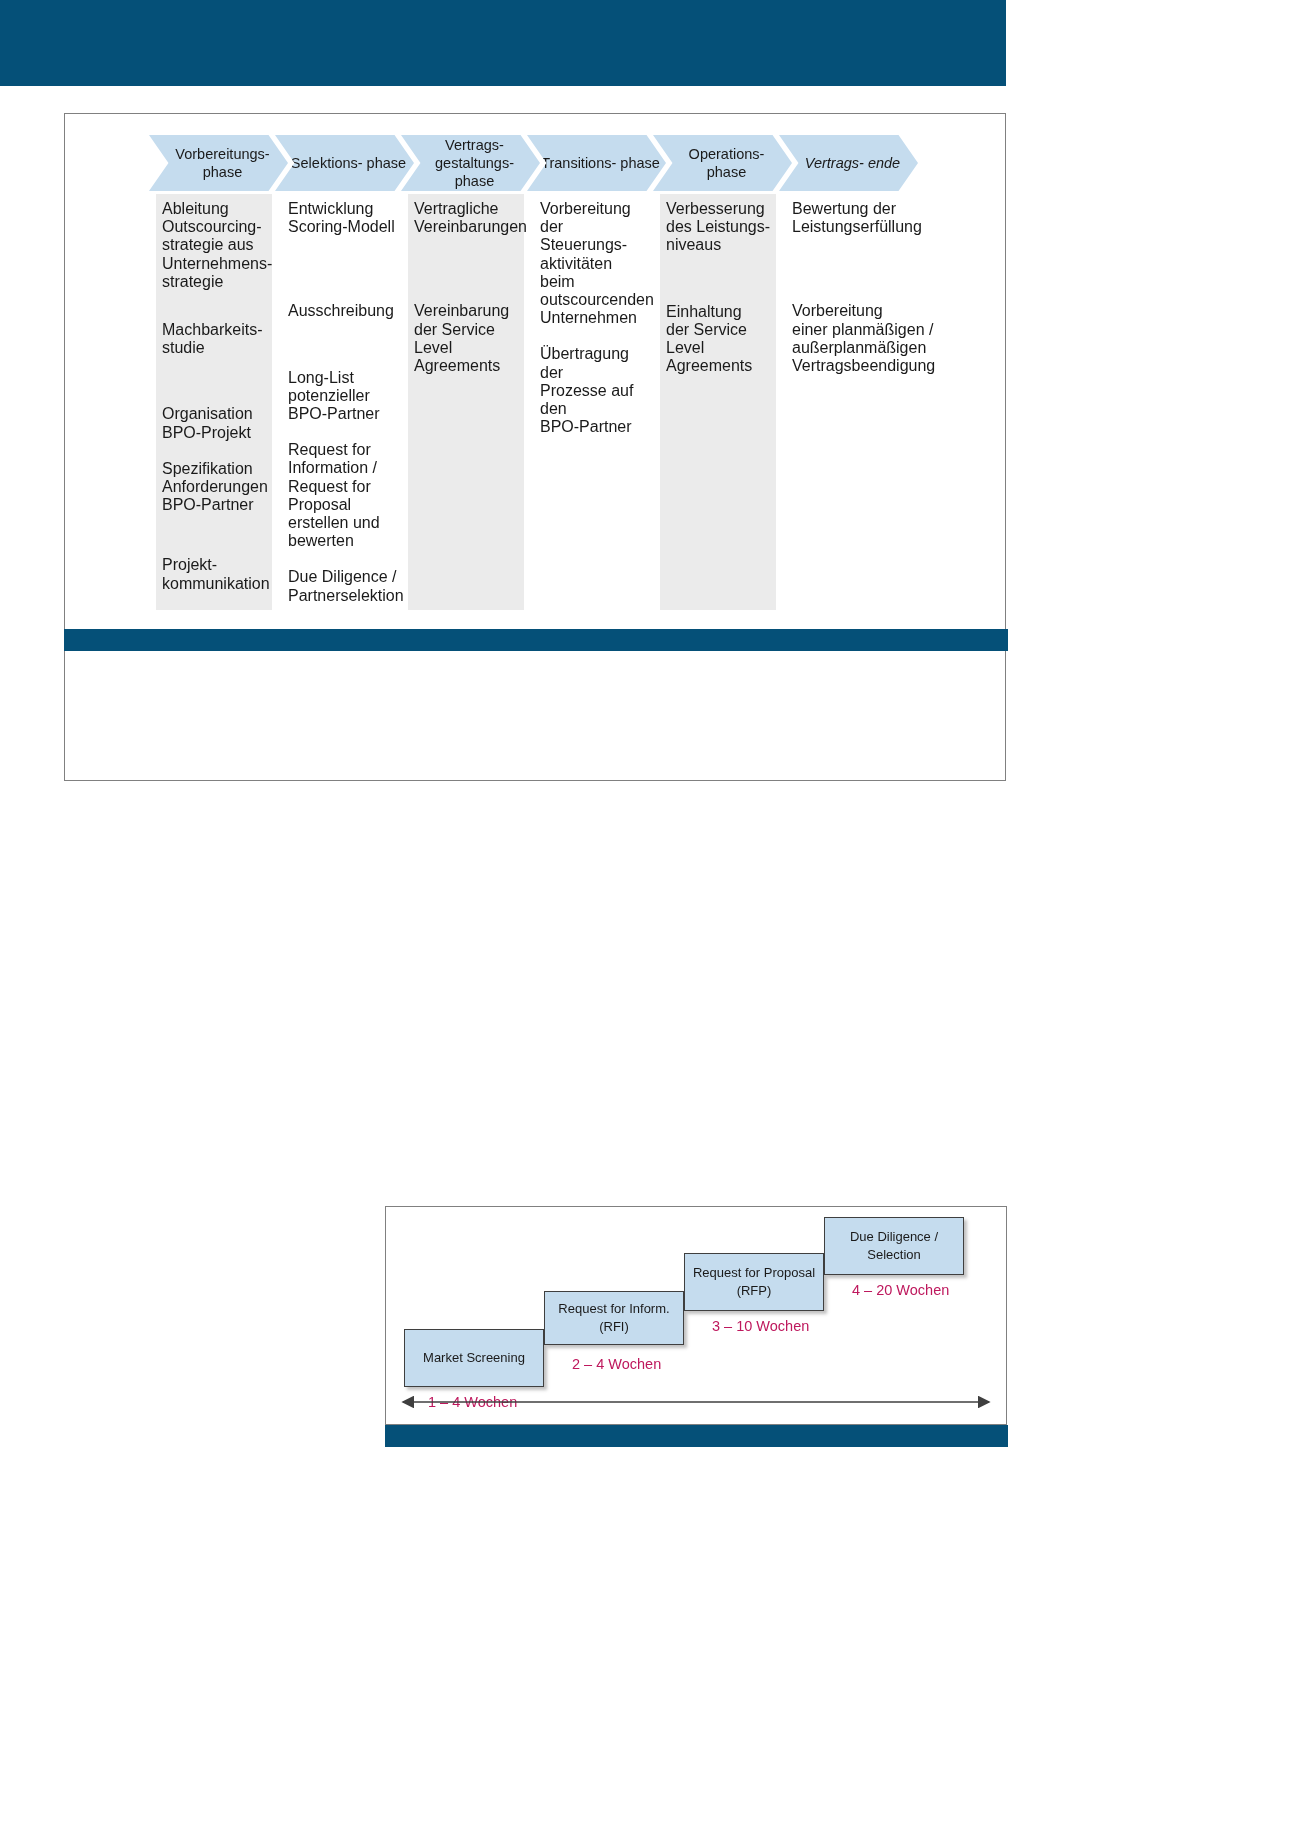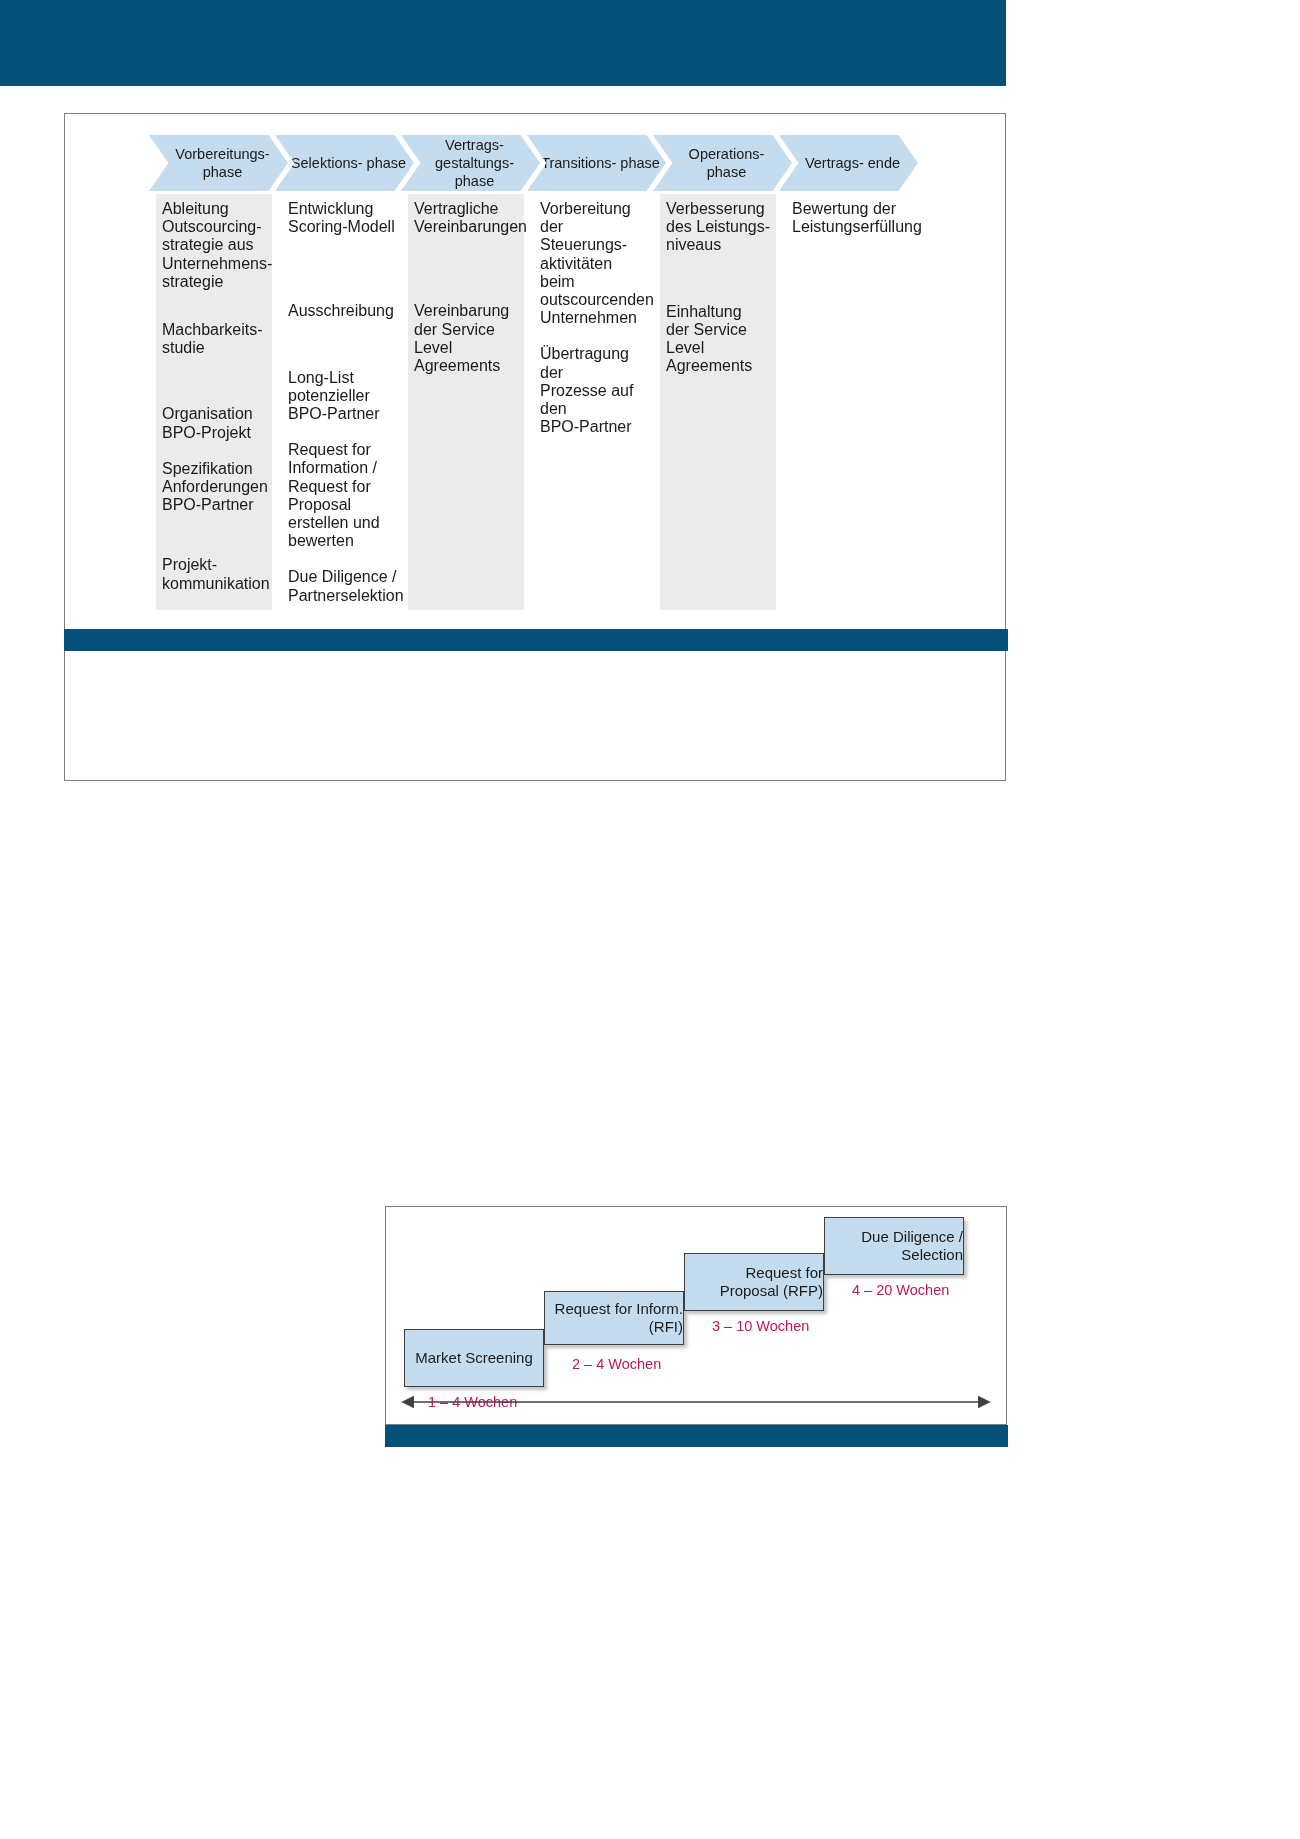--- a/index.html
+++ b/index.html
@@ -117,22 +117,22 @@
   }
 
   .step-box {
     position: absolute;
     background: #c5dcee;
     border: 1px solid #3f3f3f;
     box-shadow: 3px 3px 3px rgba(120,120,120,0.45);
     display: flex;
     align-items: center;
     justify-content: center;
-    text-align: right;
-    font-size: 15px;
+    text-align: center;
+    font-size: 13px;
     line-height: 18px;
     color: #1a1a1a;
     box-sizing: border-box;
   }
   .step-caption {
     position: absolute;
     font-size: 14.5px;
     line-height: 18px;
     color: #be185d;
     white-space: nowrap;
@@ -162,21 +162,21 @@
 phase</div>
     <div class="chevron" style="left:210px;">Selektions-
 phase</div>
     <div class="chevron" style="left:336px;">Vertrags-
 gestaltungs-
 phase</div>
     <div class="chevron" style="left:462px;">Transitions-
 phase</div>
     <div class="chevron" style="left:588px;">Operations-
 phase</div>
-    <div class="chevron" style="left:714px;">Vertrags-
+    <div class="chevron" style="left:714px;font-style:italic;">Vertrags-
 ende</div>
   </div>
 
   <div class="col" style="left:97px;">
     <p class="cell">Ableitung
 Outscourcing-
 strategie aus
 Unternehmens-
 strategie</p>
     <p class="cell" style="margin-top:30px;">Machbarkeits-
@@ -234,20 +234,24 @@
 niveaus</p>
     <p class="cell" style="margin-top:48px;">Einhaltung
 der Service
 Level
 Agreements</p>
   </div>
 
   <div class="col" style="left:727px;width:150px;">
     <p class="cell">Bewertung der
 Leistungserfüllung</p>
+    <p class="cell" style="margin-top:66px;">Vorbereitung
+einer planmäßigen /
+außerplanmäßigen
+Vertragsbeendigung</p>
   </div>
 </div>
 <div class="phase-panel-footer"></div>
 
 <div class="time-panel">
 
   <div class="step-box" style="left:18px; top:122px; width:140px; height:58px;">Market
 Screening</div>
   <div class="step-caption" style="left:42px; top:186px;">1 – 4 Wochen</div>
 

